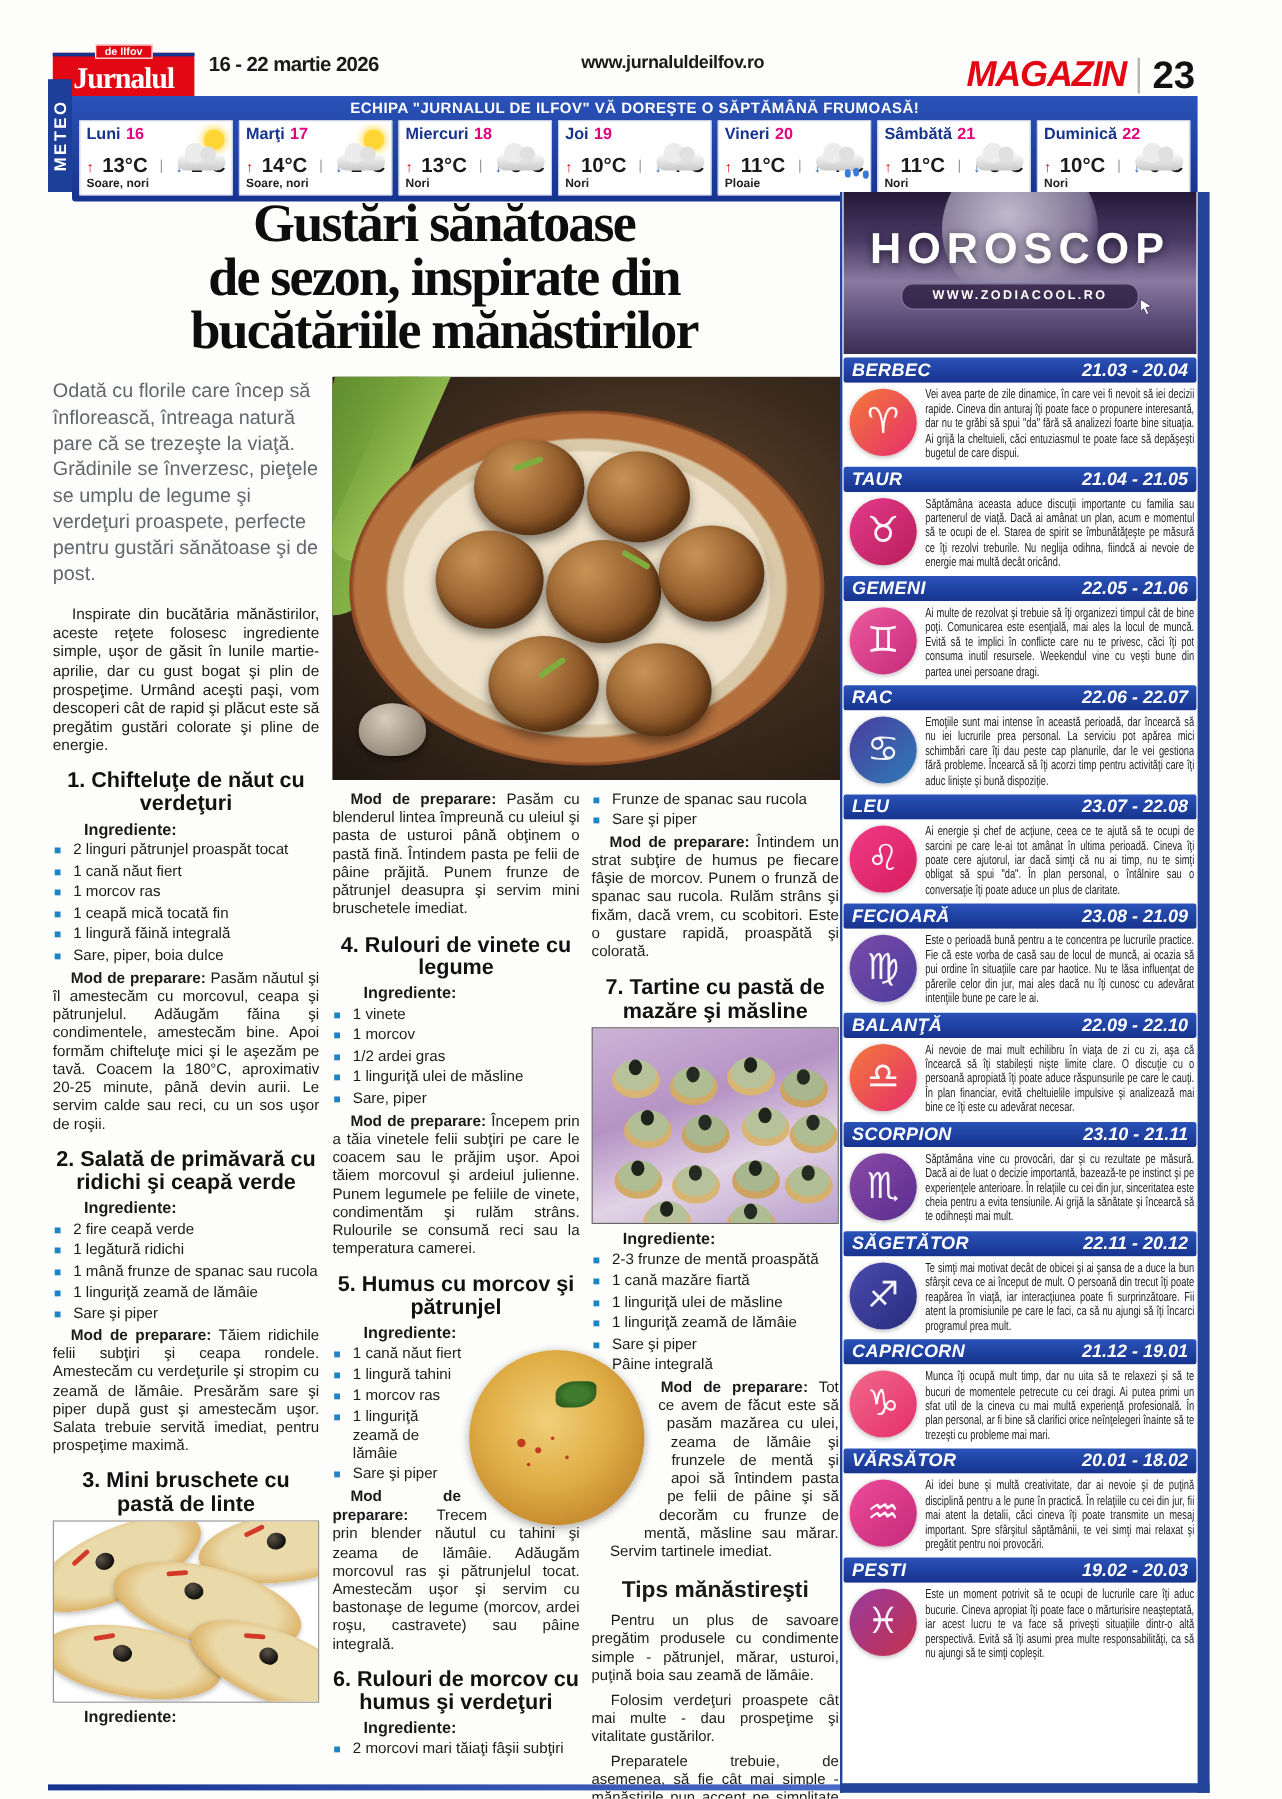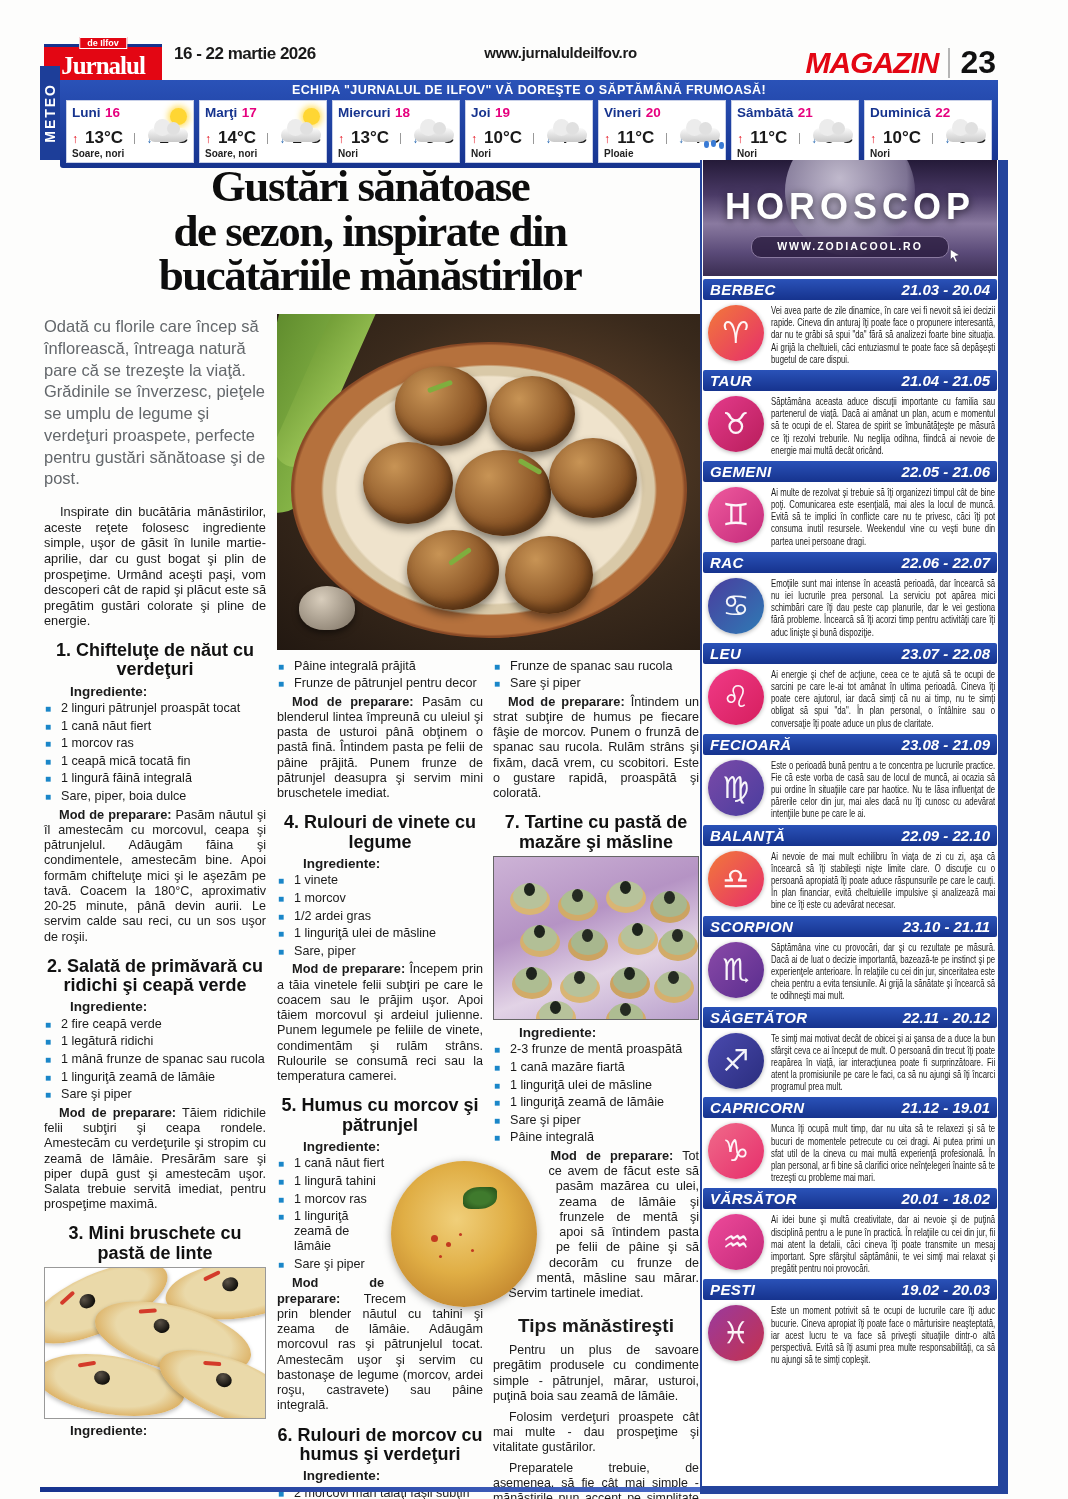--- a/index.html
+++ b/index.html
@@ -95,21 +95,21 @@
   .tartbase{position:absolute;left:16px;top:28px;width:40px;height:30px;border-radius:50%;background:#d9b574;box-shadow:48px 6px 0 #d2ab68,96px -2px 0 #d9b574,140px 8px 0 #cca361,10px 42px 0 #d5b06e,58px 46px 0 #cca361,108px 40px 0 #d9b574,148px 46px 0 #d2ab68,2px 84px 0 #d2ab68,50px 88px 0 #d9b574,100px 84px 0 #cca361,144px 88px 0 #d5b06e,26px 118px 0 #d9b574,96px 120px 0 #d2ab68;}
   .tartcream{position:absolute;left:19px;top:26px;width:34px;height:26px;border-radius:50%;background:#b7c29b;box-shadow:48px 6px 0 #aebd92,96px -2px 0 #b7c29b,140px 8px 0 #a8b78e,10px 42px 0 #b2bf96,58px 46px 0 #a8b78e,108px 40px 0 #b7c29b,148px 46px 0 #aebd92,2px 84px 0 #aebd92,50px 88px 0 #b7c29b,100px 84px 0 #a8b78e,144px 88px 0 #b2bf96,26px 118px 0 #b7c29b,96px 120px 0 #aebd92;}
   .tartolv{position:absolute;left:30px;top:26px;width:11px;height:13px;border-radius:50%;background:#1e241c;box-shadow:48px 6px 0 #252b22,96px -2px 0 #1e241c,140px 8px 0 #252b22,10px 42px 0 #1e241c,58px 46px 0 #252b22,108px 40px 0 #1e241c,148px 46px 0 #252b22,2px 84px 0 #1e241c,50px 88px 0 #252b22,100px 84px 0 #1e241c,144px 88px 0 #252b22,26px 118px 0 #1e241c,96px 120px 0 #252b22;}
 
   .tips-title{font-size:19px;font-weight:bold;text-align:center;margin:14px 0 6px;}
   .tip-par{font-size:12.4px;text-align:justify;line-height:1.22;text-indent:16px;margin:0 0 6px;}
   .spacer-circle{float:left;width:70px;height:140px;shape-outside:ellipse(95% 50% at 0% 50%);}
 
   
   .horoscope{position:absolute;left:700px;top:160px;width:308px;height:1334px;box-sizing:border-box;border-left:2px solid #24449c;border-right:10px solid #24449c;border-bottom:8px solid #24449c;background:#fff;overflow:hidden;padding:0 1px;}
-  .zhead{position:relative;height:116px;background:linear-gradient(180deg,#241a38 0%,#4a3a66 30%,#8a7aa0 55%,#5a4a78 80%,#3a2d52 100%);overflow:hidden;}
+  .zhead{position:relative;height:135px;background:linear-gradient(180deg,#241a38 0%,#4a3a66 30%,#8a7aa0 55%,#5a4a78 80%,#3a2d52 100%);overflow:hidden;}
   .moon{position:absolute;left:50%;top:-34px;transform:translateX(-50%);width:130px;height:130px;border-radius:50%;background:radial-gradient(circle at 42% 40%,#d8d2e2 0%,#8a80a0 62%,rgba(0,0,0,0) 76%);opacity:.85;}
   .zhead-title{position:relative;text-align:center;color:#fff;font-weight:bold;font-size:36px;letter-spacing:5px;margin:0;padding-top:26px;text-shadow:0 2px 8px rgba(0,0,0,.6);}
   .zsite{position:relative;margin:8px auto 0;width:196px;height:20px;background:rgba(40,25,60,.78);border:1px solid #8a7aa0;border-radius:10px;color:#fff;font-size:10.5px;font-weight:bold;letter-spacing:2px;text-align:center;line-height:18px;}
   .cursor-icon{position:absolute;right:34px;top:88px;width:16px;height:16px;}
   .zsign{margin-top:3px;}
   .zbanner{background:linear-gradient(180deg,#2a52b8,#16338e);height:21px;display:flex;align-items:center;justify-content:space-between;padding:0 7px;border-radius:2px;}
   .zname{color:#fff;font-style:italic;font-weight:bold;font-size:15px;letter-spacing:.4px;}
   .zdates{color:#fff;font-style:italic;font-weight:bold;font-size:15px;}
   .zbody{display:flex;padding:3px 2px 2px;background:#fff;}
   .zcircle{width:56px;height:56px;border-radius:50%;flex:none;display:flex;align-items:center;justify-content:center;margin:2px 2px 0 3px;box-shadow:0 1px 4px rgba(0,0,0,.3);}
@@ -326,24 +326,20 @@
           <div class="patty p7"></div>
         <div class="sprig s1"></div>
           <div class="sprig s2"></div>
           <div class="sprig s3"></div>
         <div class="garlic"></div>
       </div>
 
       <div class="cols2">
 
         <div class="col2">
-          <ul class="ing">
-            <li><span class="bullet"></span><span>Pâine integrală prăjită</span></li>
-            <li><span class="bullet"></span><span>Frunze de pătrunjel pentru decor</span></li>
-          </ul>
           <p class="prep"><b>Mod de preparare:</b> <span>Pasăm cu blenderul lintea împreună cu uleiul şi pasta de usturoi până obţinem o pastă fină. Întindem pasta pe felii de pâine prăjită. Punem frunze de pătrunjel deasupra şi servim mini bruschetele imediat.</span></p>
 
           <div>
             <h3 class="recipe-title">4. Rulouri de vinete cu legume</h3>
             <div class="ing-label">Ingrediente:</div>
             <ul class="ing">
               <li><span class="bullet"></span><span>1 vinete</span></li>
               <li><span class="bullet"></span><span>1 morcov</span></li>
               <li><span class="bullet"></span><span>1/2 ardei gras</span></li>
               <li><span class="bullet"></span><span>1 linguriţă ulei de măsline</span></li>

